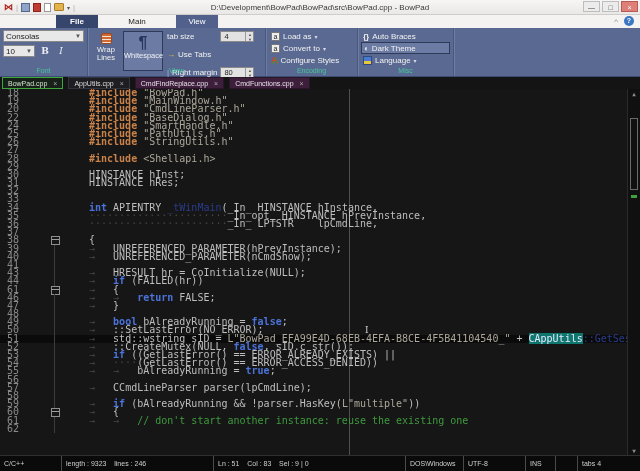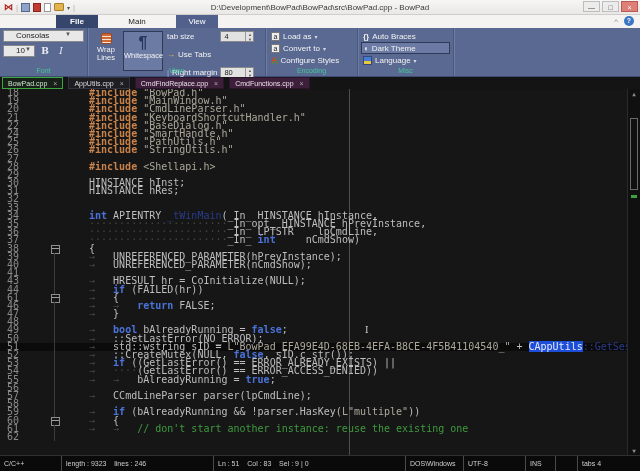--- a/index.html
+++ b/index.html
@@ -43,21 +43,21 @@
     background:#5A6991; border-bottom:1px solid #3E4C74; display:flex; color:#F2F2F2; }
   .rgroup { position:relative; height:100%; border-right:1px solid #49587E;
     box-shadow:1px 0 0 #6E7CA2; padding:2px 3px 10px 3px; }
   .rgroup-label { position:absolute; bottom:0; left:0; right:0; text-align:center;
     font-size:7px; color:#45C79C; line-height:10px; }
   .g-font { width:88px; }
   .g-view { width:178px; display:flex; }
   .g-enc  { width:92px; }
   .g-misc { width:96px; }
   .selbox { background:#E8E8E8; border:1px solid #888; color:#222; font-size:8px;
-    height:12px; display:flex; align-items:flex-start; padding:0 12px; margin-bottom:3px; }
+    height:12px; display:flex; align-items:center; padding:0 2px; margin-bottom:3px; }
   .selbox .arrow { margin-left:auto; font-size:6px; color:#555; }
   .fontrow2 { display:flex; gap:4px; align-items:center; }
   .bi { font-size:9px; width:12px; text-align:center; color:#EDEDF5; font-family:"DejaVu Serif",serif; }
   .bi.b { font-weight:bold; } .bi.i { font-style:italic; }
   .bigbtn { width:30px; text-align:center; font-size:7.5px; line-height:8px; padding-top:3px; }
   .bigbtn .bicon { display:block; margin:0 auto 2px auto; }
   .ic-wrap { width:11px; height:11px; background:#D06A35; border-radius:2px;
     background-image:repeating-linear-gradient(#D06A35 0 2px,#F6E3D5 2px 3px); border:1px solid #9E4A1E; }
   .wsbtn { width:40px; height:40px; margin:1px 2px 0 2px; text-align:center; font-size:7.5px;
     padding-top:2px; }
@@ -100,21 +100,21 @@
     border:1px solid #8F8F8F;
     background:linear-gradient(#161616 2px, #9F9F9F 2px, #9F9F9F 3px, #161616 3px); }
   .code { white-space:pre; position:relative; z-index:2; }
   .s-pre { color:#C8824A; font-weight:bold; }
   .s-str { color:#ADA89B; }
   .s-kw  { color:#4A72D8; font-weight:bold; }
   .s-fn  { color:#2A3C8C; }
   .s-com { color:#3E9B3E; }
   .s-ws  { color:#46463E; }
   .s-txt { color:#BEBEBE; }
-  .s-sel { background:#1d4ed8; color:#E6E9FF; }
+  .s-sel { background:#0f766e; color:#E6E9FF; }
   .ibeam { position:absolute; left:365px; top:236px; color:#CFCFCF; font-size:9px;
     font-family:"DejaVu Serif", serif; z-index:5; }
 
   
   .vscroll { position:absolute; right:0; top:0; width:13px; height:100%; background:#101010;
     border-left:1px solid #2A2A2A; z-index:6; }
   .vs-up { position:absolute; top:1px; left:0; right:0; text-align:center; color:#8A8A8A; font-size:6px; }
   .vs-down { position:absolute; bottom:1px; left:0; right:0; text-align:center; color:#8A8A8A; font-size:6px; }
   .vs-thumb { position:absolute; top:29px; left:2px; width:8px; height:72px; border:1px solid #6A6A6A; }
   .vs-mark { position:absolute; top:106px; left:3px; width:6px; height:3px; background:#3FA040; }
@@ -278,25 +278,20 @@
           <span class="ln">19</span>
           <span class="fold"></span>
           <span class="code"><span class="s-pre">#include</span><span class="s-txt"> </span><span class="s-str">"MainWindow.h"</span></span>
         </div>
         <div class="row">
           <span class="ln">20</span>
           <span class="fold"></span>
           <span class="code"><span class="s-pre">#include</span><span class="s-txt"> </span><span class="s-str">"CmdLineParser.h"</span></span>
         </div>
         <div class="row">
-          <span class="ln">21</span>
-          <span class="fold"></span>
-          <span class="code"><span class="s-pre">#include</span><span class="s-txt"> </span><span class="s-str">"KeyboardShortcutHandler.h"</span></span>
-        </div>
-        <div class="row">
           <span class="ln">22</span>
           <span class="fold"></span>
           <span class="code"><span class="s-pre">#include</span><span class="s-txt"> </span><span class="s-str">"BaseDialog.h"</span></span>
         </div>
         <div class="row">
           <span class="ln">24</span>
           <span class="fold"></span>
           <span class="code"><span class="s-pre">#include</span><span class="s-txt"> </span><span class="s-str">"SmartHandle.h"</span></span>
         </div>
         <div class="row">
@@ -355,21 +350,20 @@
           <span class="code"><span class="s-ws">·······················</span><span class="s-txt">_In_opt_ HINSTANCE hPrevInstance,</span></span>
         </div>
         <div class="row">
           <span class="ln">36</span>
           <span class="fold"></span>
           <span class="code"><span class="s-ws">·······················</span><span class="s-txt">_In_ LPTSTR    lpCmdLine,</span></span>
         </div>
         <div class="row">
           <span class="ln">37</span>
           <span class="fold"></span>
-          <span class="code"><span class="s-ws">·······················</span><span class="s-txt">_In_ </span><span class="s-kw">int</span><span class="s-txt">     nCmdShow)</span></span>
         </div>
         <div class="row">
           <span class="ln">38</span>
           <span class="fold f-box"></span>
           <span class="code"><span class="s-txt">{</span></span>
         </div>
         <div class="row">
           <span class="ln">39</span>
           <span class="fold f-line"></span>
           <span class="code"><span class="s-ws">→   </span><span class="s-txt">UNREFERENCED_PARAMETER(hPrevInstance);</span></span>

